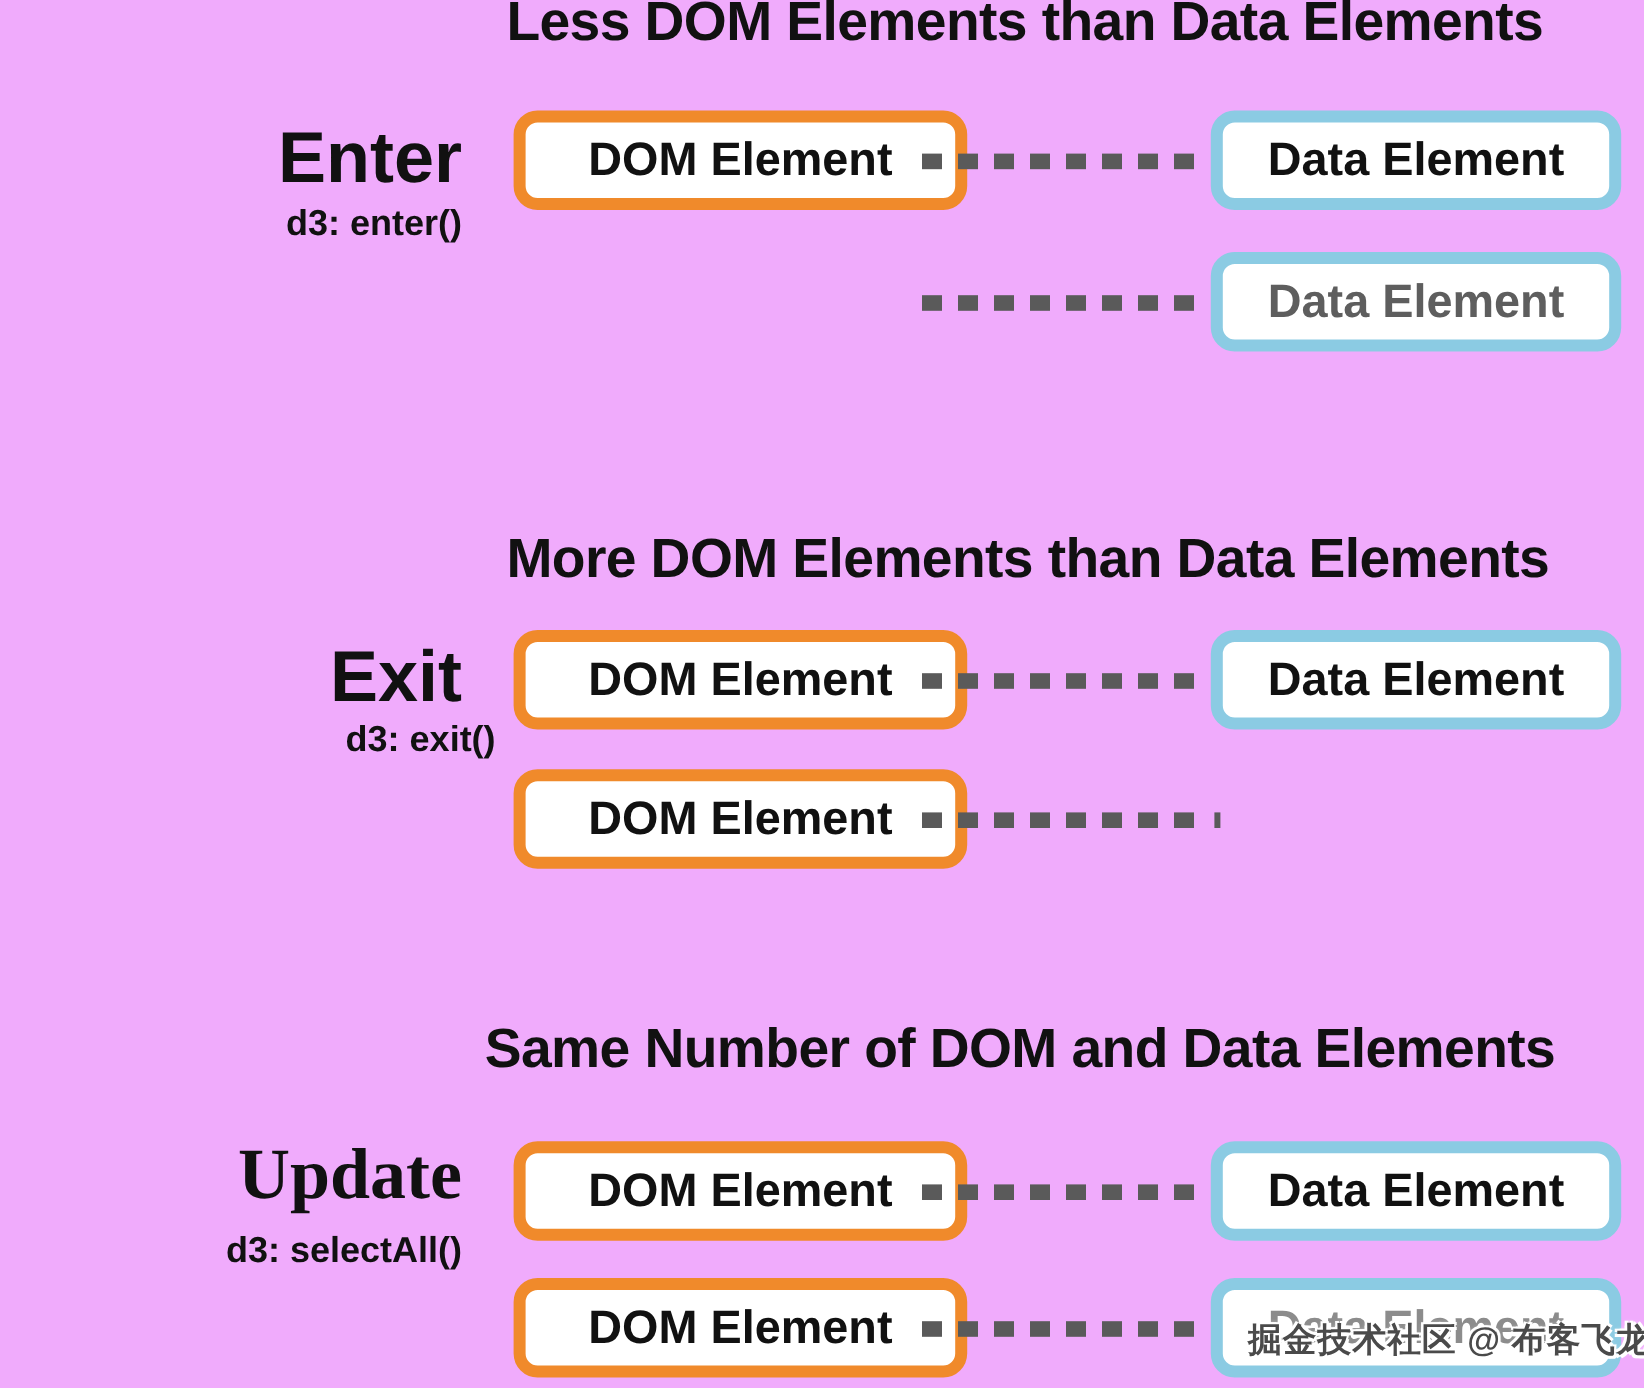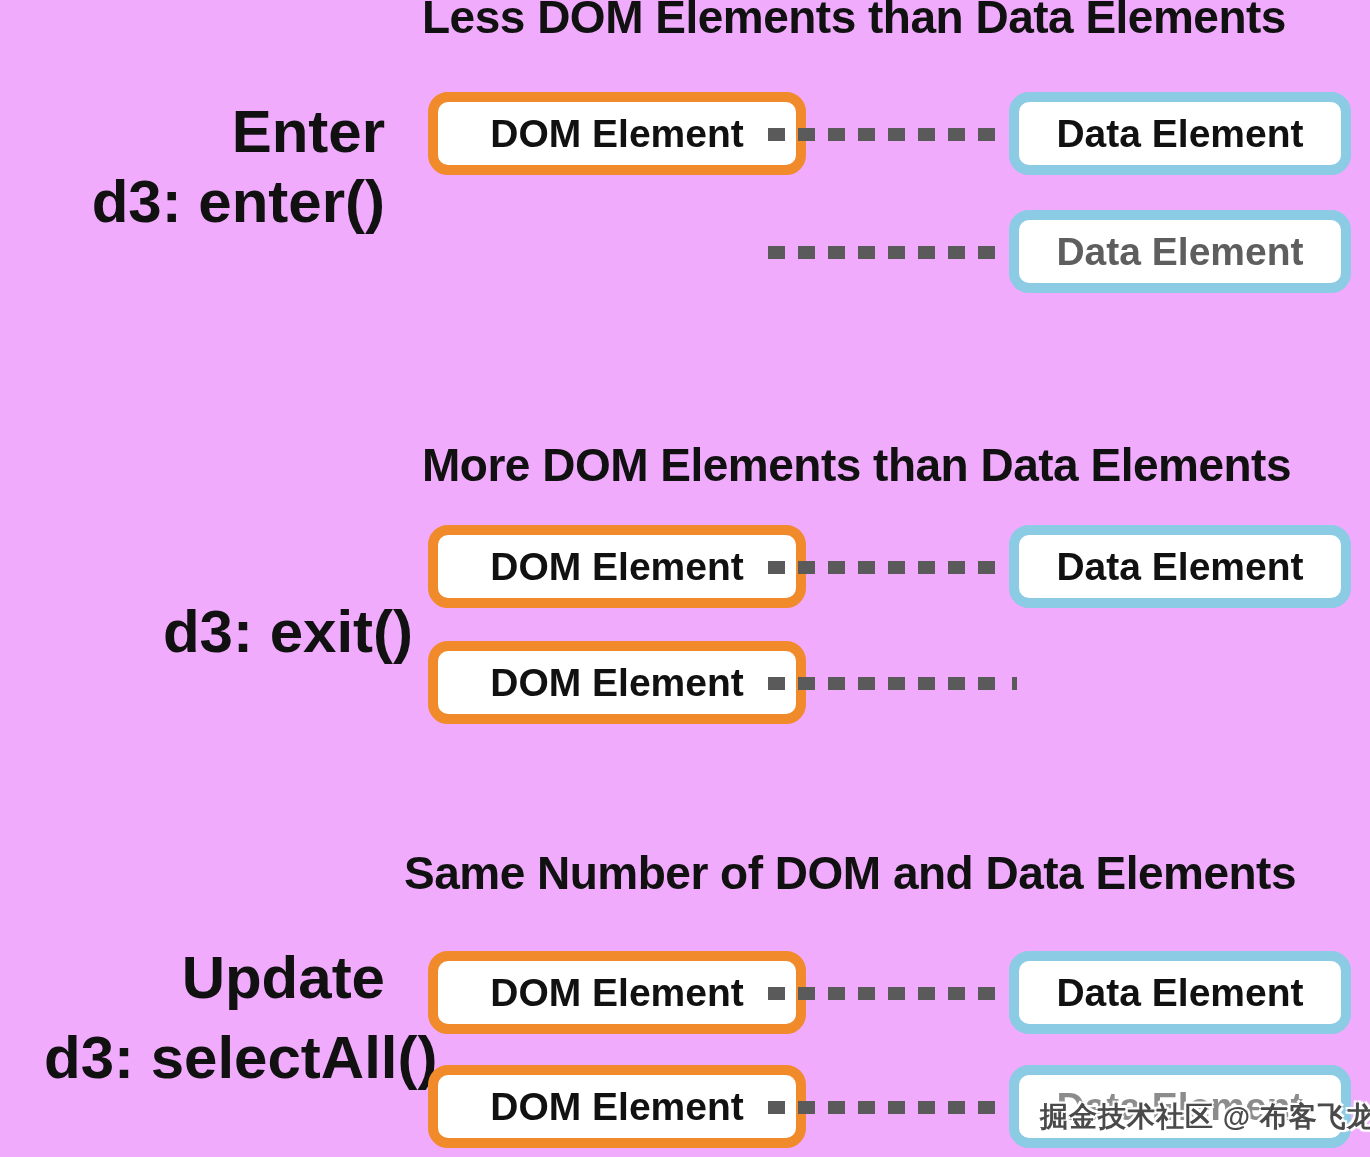--- a/index.html
+++ b/index.html
@@ -26,21 +26,21 @@
     left: 0;
     width: 341px;
     text-align: right;
     font-weight: 700;
     line-height: 1;
     white-space: nowrap;
     color: var(--text, #111);
     margin-left: 44px;
   }
   .sel-name   { font-size: 60px; }
-  .sel-method { font-size: 60px; }
+  .sel-method { font-size: 30px; }
   .box {
     position: absolute;
     box-sizing: border-box;
     height: 83px;
     border-radius: 20px;
     background: #ffffff;
     display: flex;
     align-items: center;
     justify-content: center;
     font-size: 39px;
@@ -85,21 +85,21 @@
   }
   
   #t-enter  { left: 422px; top: -6px; }
   #t-exit   { left: 422px; top: 442px; }
   #t-update { left: 404px; top: 850px; }
 
   #lbl-enter-name    { top: 102px; }
   #lbl-enter-method  { top: 172px; }
   #lbl-exit-name     { top: 534px; }
   #lbl-exit-method   { top: 602px; padding-left: 28px; }
-  #lbl-update-name   { top: 948px; }
+  #lbl-update-name   { top: 948px; font-family: Liberation Serif, serif; }
   #lbl-update-method { top: 1028px; }
 
   #s1r1-dom  { top: 92px; }   #s1r1-data { top: 92px; }   #s1r1-dash { top: 128px; }
   #s1r2-data { top: 210px; }  #s1r2-dash { top: 246px; }
   #s2r1-dom  { top: 525px; }  #s2r1-data { top: 525px; }  #s2r1-dash { top: 561px; }
   #s2r2-dom  { top: 641px; }  #s2r2-dash { top: 677px; }  #s2r2-sliver { top: 677px; }
   #s3r1-dom  { top: 951px; }  #s3r1-data { top: 951px; }  #s3r1-dash { top: 987px; }
   #s3r2-dom  { top: 1065px; } #s3r2-data { top: 1065px; } #s3r2-dash { top: 1101px; }
 </style>
 </head>
@@ -118,20 +118,21 @@
   <div class="box data-box" id="s1r1-data">
     <span>Data Element</span>
   </div>
 
   <div class="dash" id="s1r2-dash"></div>
   <div class="box data-box" id="s1r2-data">
     <span class="muted-dark">Data Element</span>
   </div>
 
   <div class="sec-title" id="t-exit">More DOM Elements than Data Elements</div>
+  <div class="sel-label sel-name" id="lbl-exit-name">Exit</div>
   <div class="sel-label sel-method" id="lbl-exit-method">d3: exit()</div>
 
   <div class="box dom-box" id="s2r1-dom">
     <span>DOM Element</span>
   </div>
   <div class="dash" id="s2r1-dash"></div>
   <div class="box data-box" id="s2r1-data">
     <span>Data Element</span>
   </div>
 

